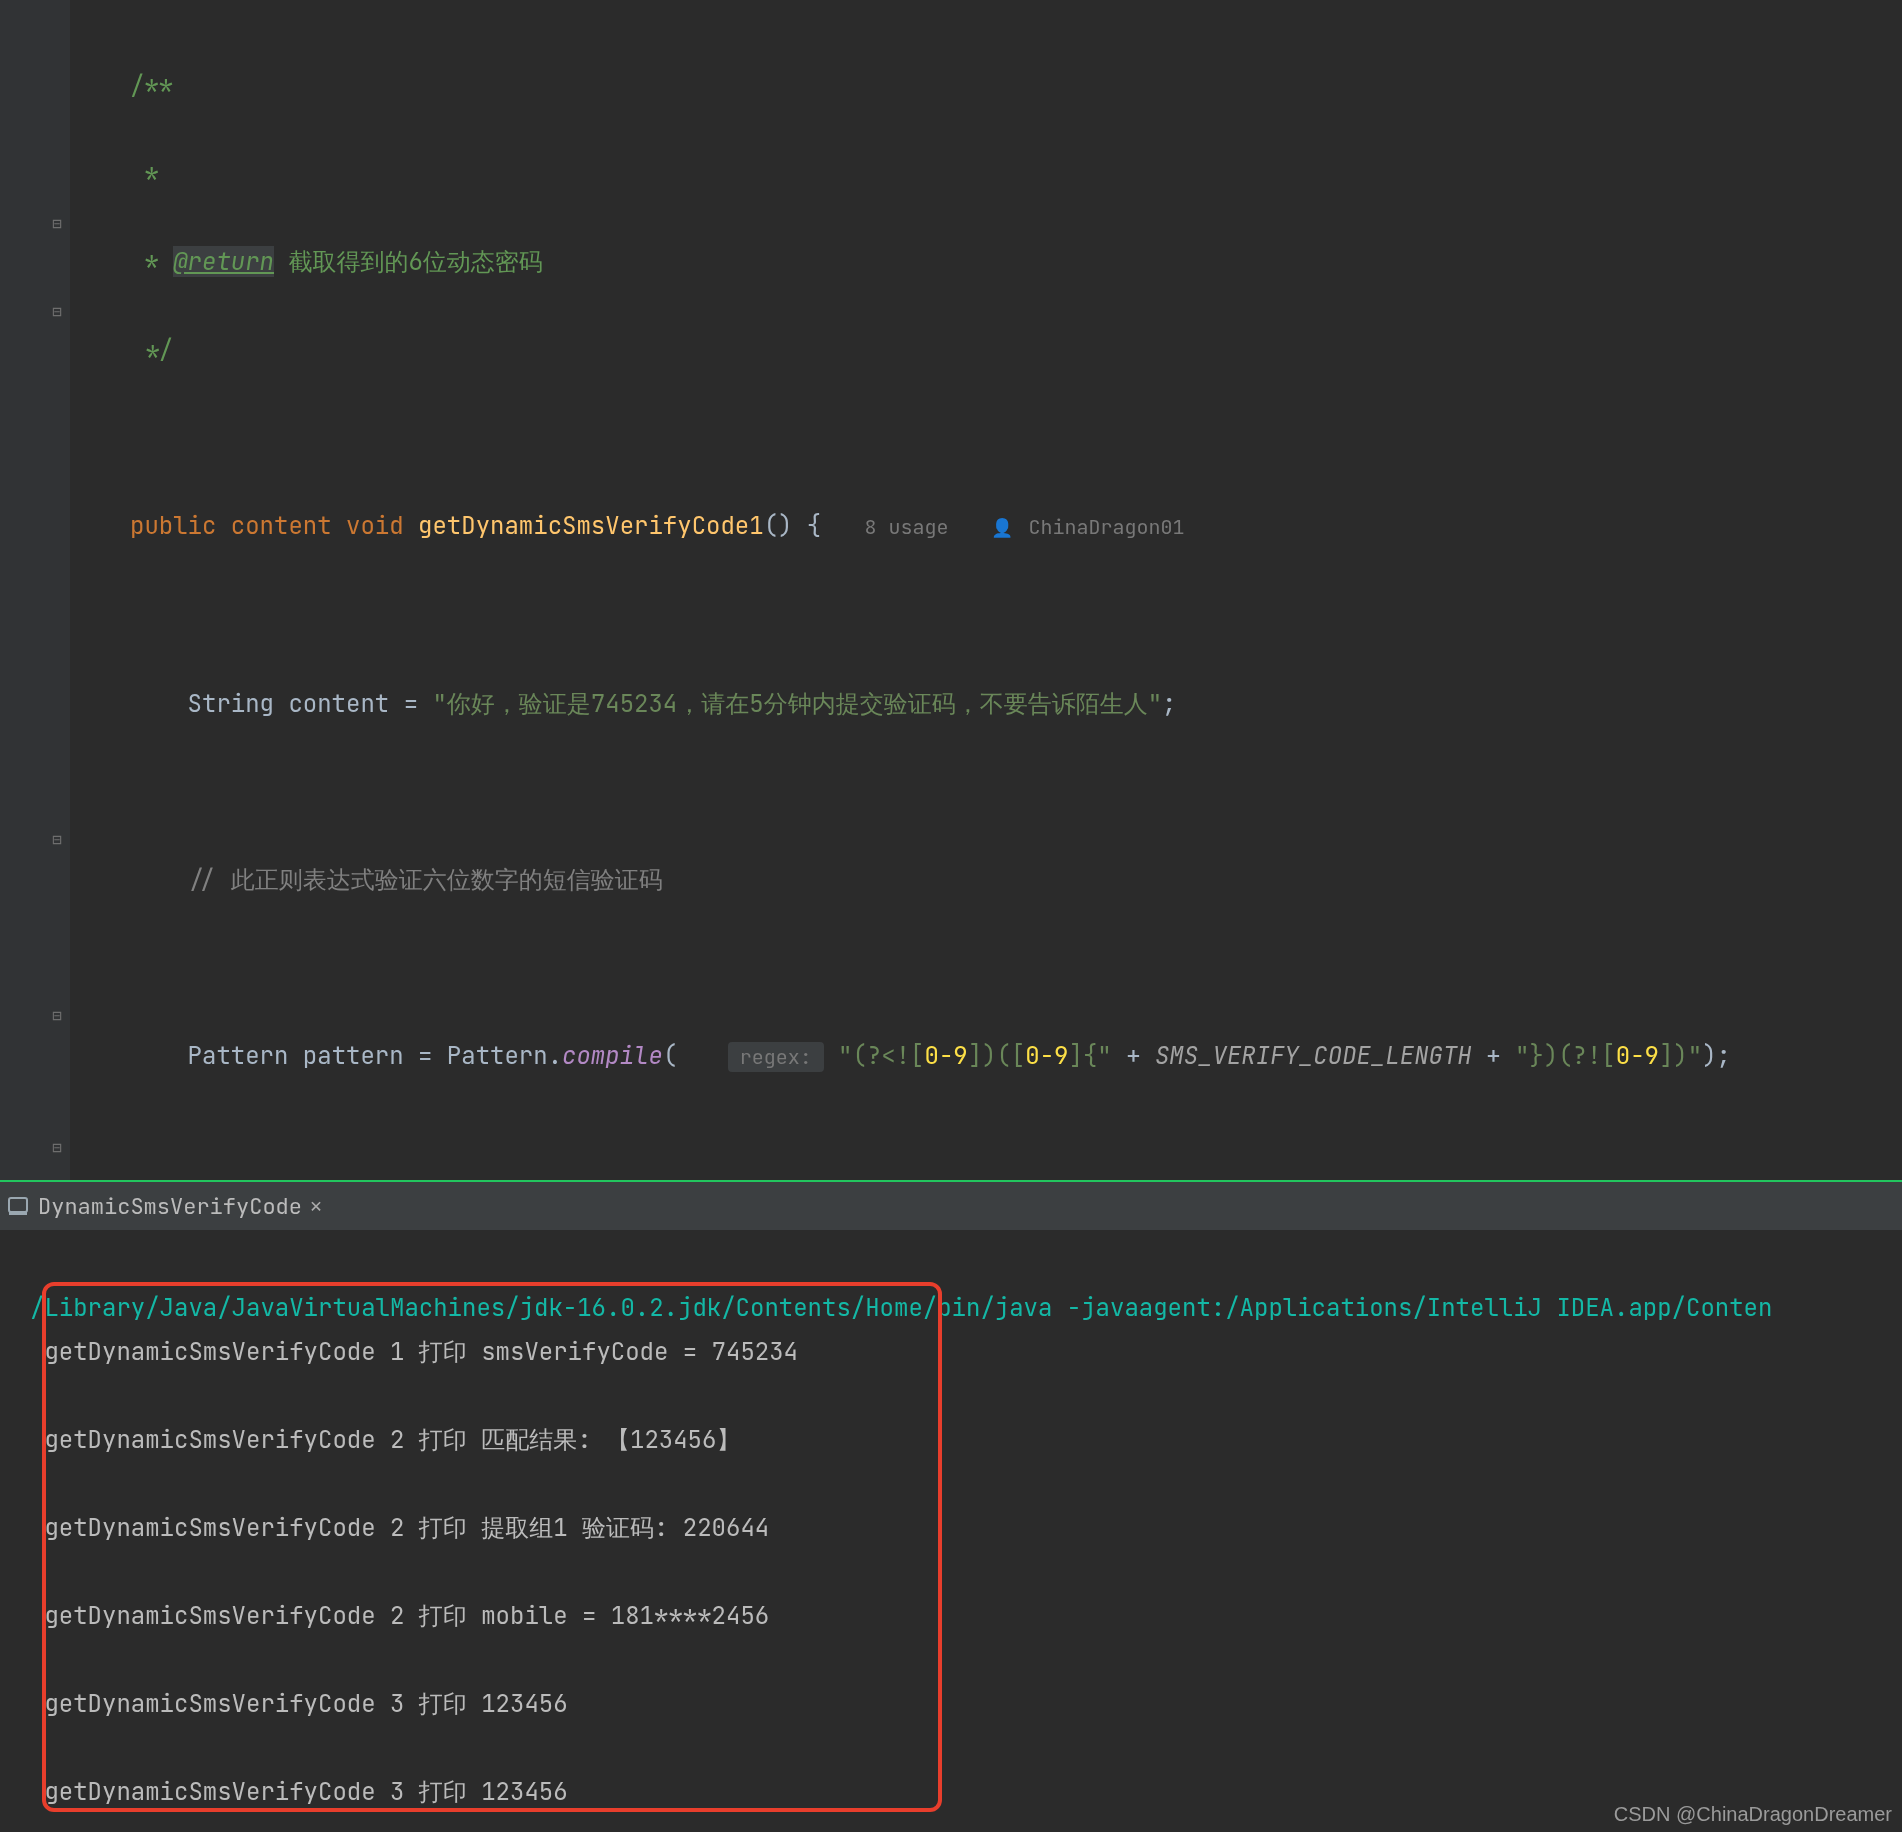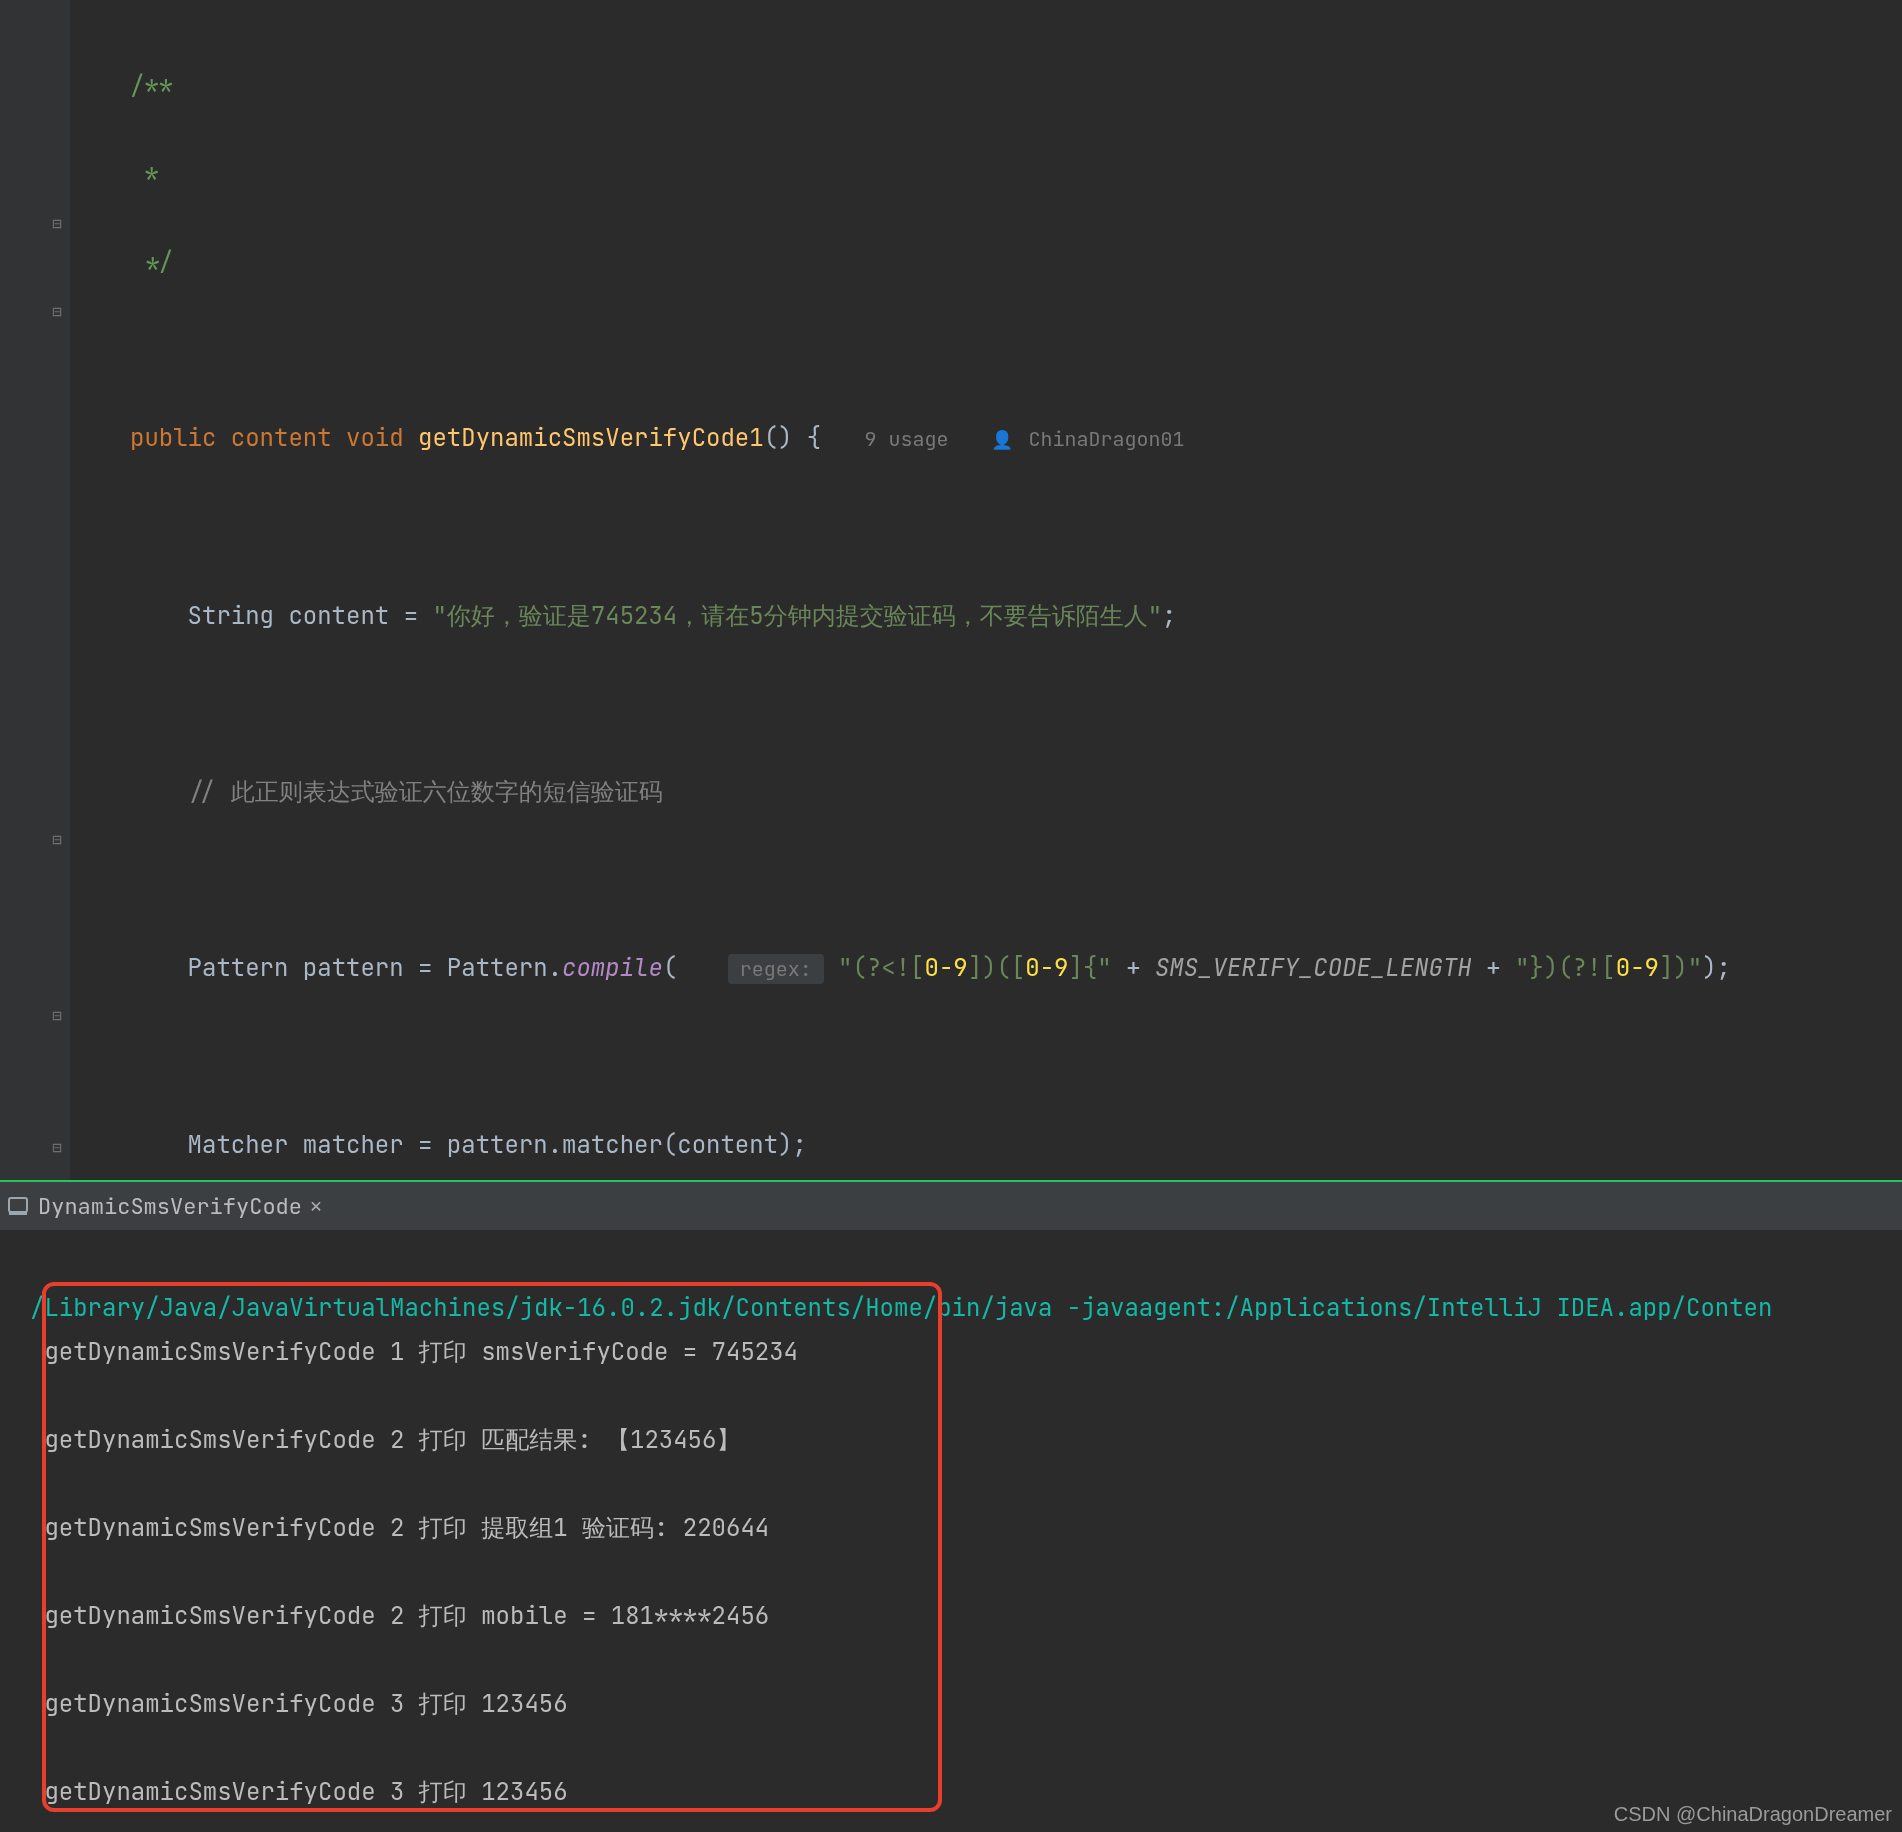--- a/index.html
+++ b/index.html
@@ -114,23 +114,24 @@
   <div class="gutter">
     <span class="fold" style="top:216px">⊟</span>
     <span class="fold" style="top:304px">⊟</span>
     <span class="fold" style="top:832px">⊟</span>
     <span class="fold" style="top:1008px">⊟</span>
     <span class="fold" style="top:1140px">⊟</span>
   </div>
   <div class="code">
 <span class="line"><span class="c-doc">/**</span></span>
 <span class="line"><span class="c-doc"> *</span></span>
+<span class="line"><span class="c-doc"> * </span><span class="c-doctag">@return</span><span class="c-doc"> 截取得到的6位动态密码</span></span>
 <span class="line"><span class="c-doc"> */</span></span>
 <span class="line"> </span>
-<span class="line"><span class="c-key">public</span> <span class="c-key">content</span> <span class="c-key">void</span> <span class="c-method">getDynamicSmsVerifyCode1</span><span class="c-plain">()</span><span class="c-brace"> {</span>   <span class="c-inlay">9 usage</span>   <span class="c-inlay-icon">👤</span> <span class="c-inlay">ChinaDragon01</span></span>
+<span class="line"><span class="c-key">public</span> <span class="c-key">content</span> <span class="c-key">void</span> <span class="c-method">getDynamicSmsVerifyCode1</span><span class="c-plain">()</span><span class="c-brace"> {</span>   <span class="c-inlay">8 usage</span>   <span class="c-inlay-icon">👤</span> <span class="c-inlay">ChinaDragon01</span></span>
 <span class="line"> </span>
 <span class="line">    <span class="c-type">String</span> <span class="c-plain">content</span><span class="c-plain"> = </span><span class="c-str">"你好，验证是745234，请在5分钟内提交验证码，不要告诉陌生人"</span><span class="c-plain">;</span></span>
 <span class="line"> </span>
 <span class="line">    <span class="c-cmt">// 此正则表达式验证六位数字的短信验证码</span></span>
 <span class="line"> </span>
 <span class="line">    <span class="c-type">Pattern</span> <span class="c-plain">pattern</span><span class="c-plain"> = </span><span class="c-type">Pattern</span>.<span class="c-static c-call">compile</span>( <span class="c-param-hint">regex:</span> <span class="c-str">"</span><span class="c-str">(?&lt;![</span><span class="c-num-in-str">0-9</span><span class="c-str">])([</span><span class="c-num-in-str">0-9</span><span class="c-str">]{</span><span class="c-str">"</span><span class="c-plain"> + </span><span class="c-static c-field">SMS_VERIFY_CODE_LENGTH</span><span class="c-plain"> + </span><span class="c-str">"</span><span class="c-str">})(?![</span><span class="c-num-in-str">0-9</span><span class="c-str">])</span><span class="c-str">"</span><span class="c-plain">);</span></span>
 <span class="line"> </span>
 <span class="line">    <span class="c-type">Matcher</span> <span class="c-plain">matcher</span><span class="c-plain"> = </span><span class="c-plain">pattern</span>.<span class="c-plain">matcher</span><span class="c-plain">(content)</span><span class="c-plain">;</span></span>
 <span class="line"> </span>
 <span class="line">    <span class="c-type">String</span> <span class="c-plain c-mut">smsVerifyCode</span><span class="c-plain"> = </span><span class="c-str">""</span><span class="c-plain">;</span></span>

